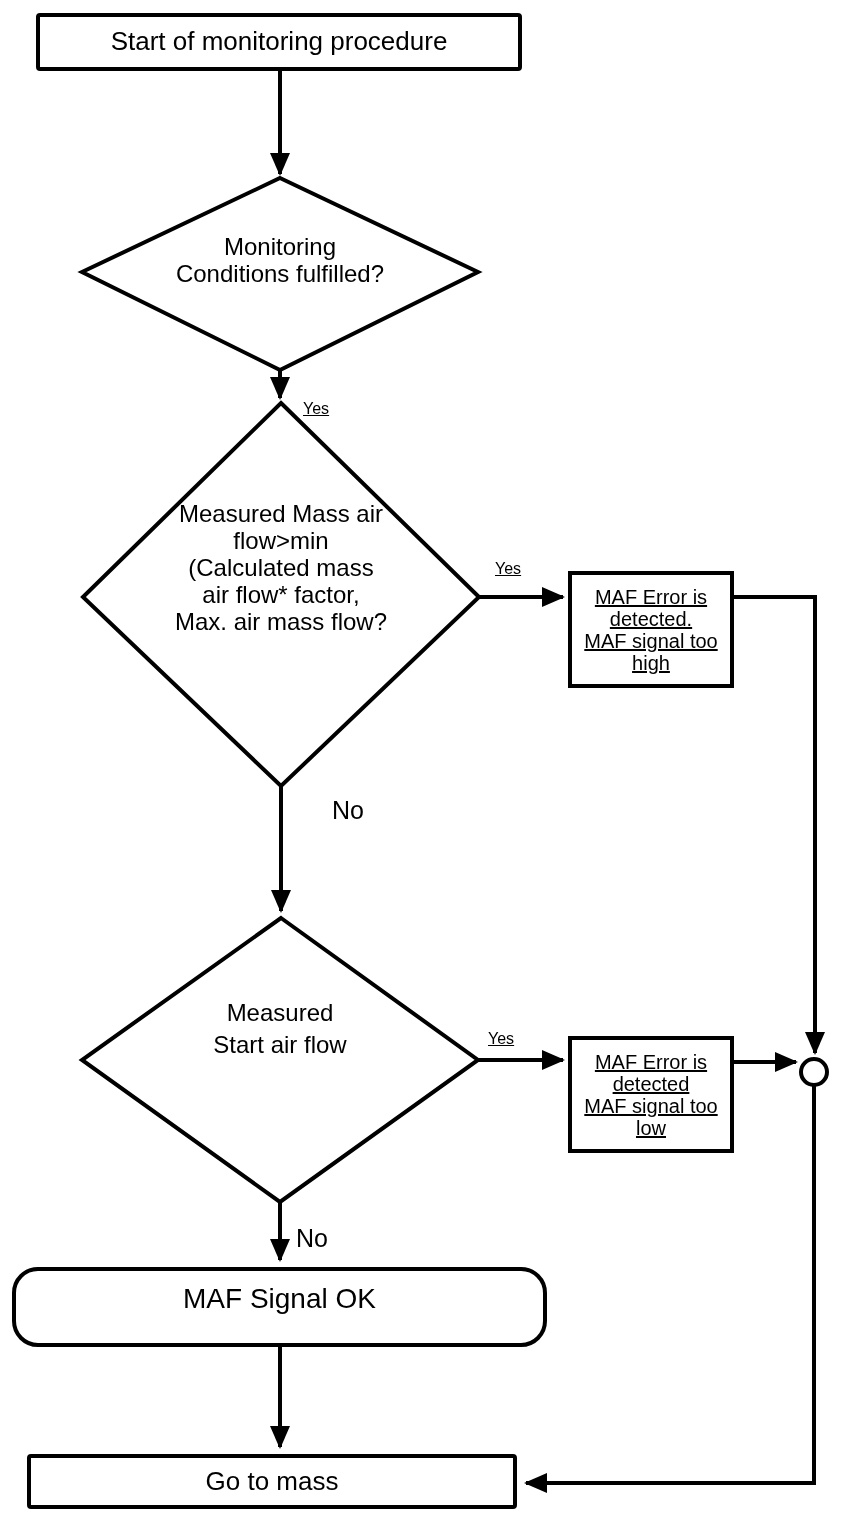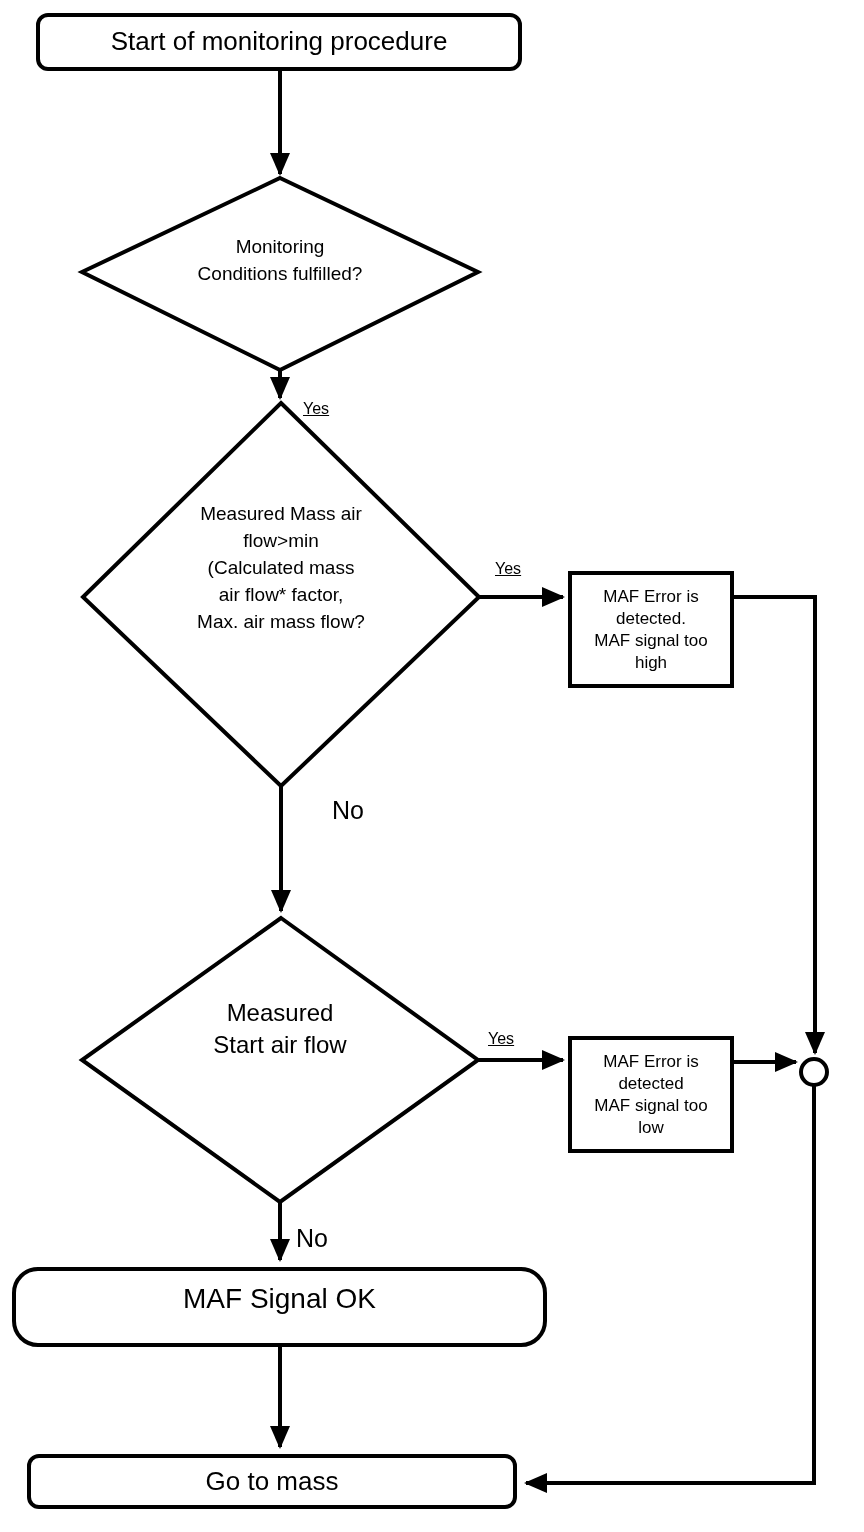--- a/index.html
+++ b/index.html
@@ -28,37 +28,37 @@
     box-sizing: border-box;
     background: #ffffff;
     border: 4px solid #000000;
     display: flex;
     align-items: center;
     justify-content: center;
     text-align: center;
     line-height: 1.15;
   }
   .rounded {
-    border-radius: 12px;
+    border-radius: 4px;
   }
   .node-text {
     position: absolute;
     text-align: center;
     white-space: pre-line;
     pointer-events: none;
   }
   .edge-label {
     position: absolute;
     white-space: nowrap;
   }
   .f-large  { font-size: 26px; }
   .f-ok     { font-size: 28px; border-radius: 26px; }
-  .f-diam   { font-size: 19px; line-height: 27px; }
+  .f-diam   { font-size: 24px; line-height: 27px; }
   .f-diam3  { font-size: 24px; line-height: 32px; }
-  .f-err    { font-size: 17px; line-height: 22px; }
+  .f-err    { font-size: 20px; line-height: 22px; text-decoration: underline; }
   .f-yes    { font-size: 16px; text-decoration: underline; }
   .f-no     { font-size: 25px; }
 </style>
 </head>
 <body>
 
 <div class="canvas">
 
   <svg class="wires" viewBox="0 0 864 1532" xmlns="http://www.w3.org/2000/svg">
     <defs>

